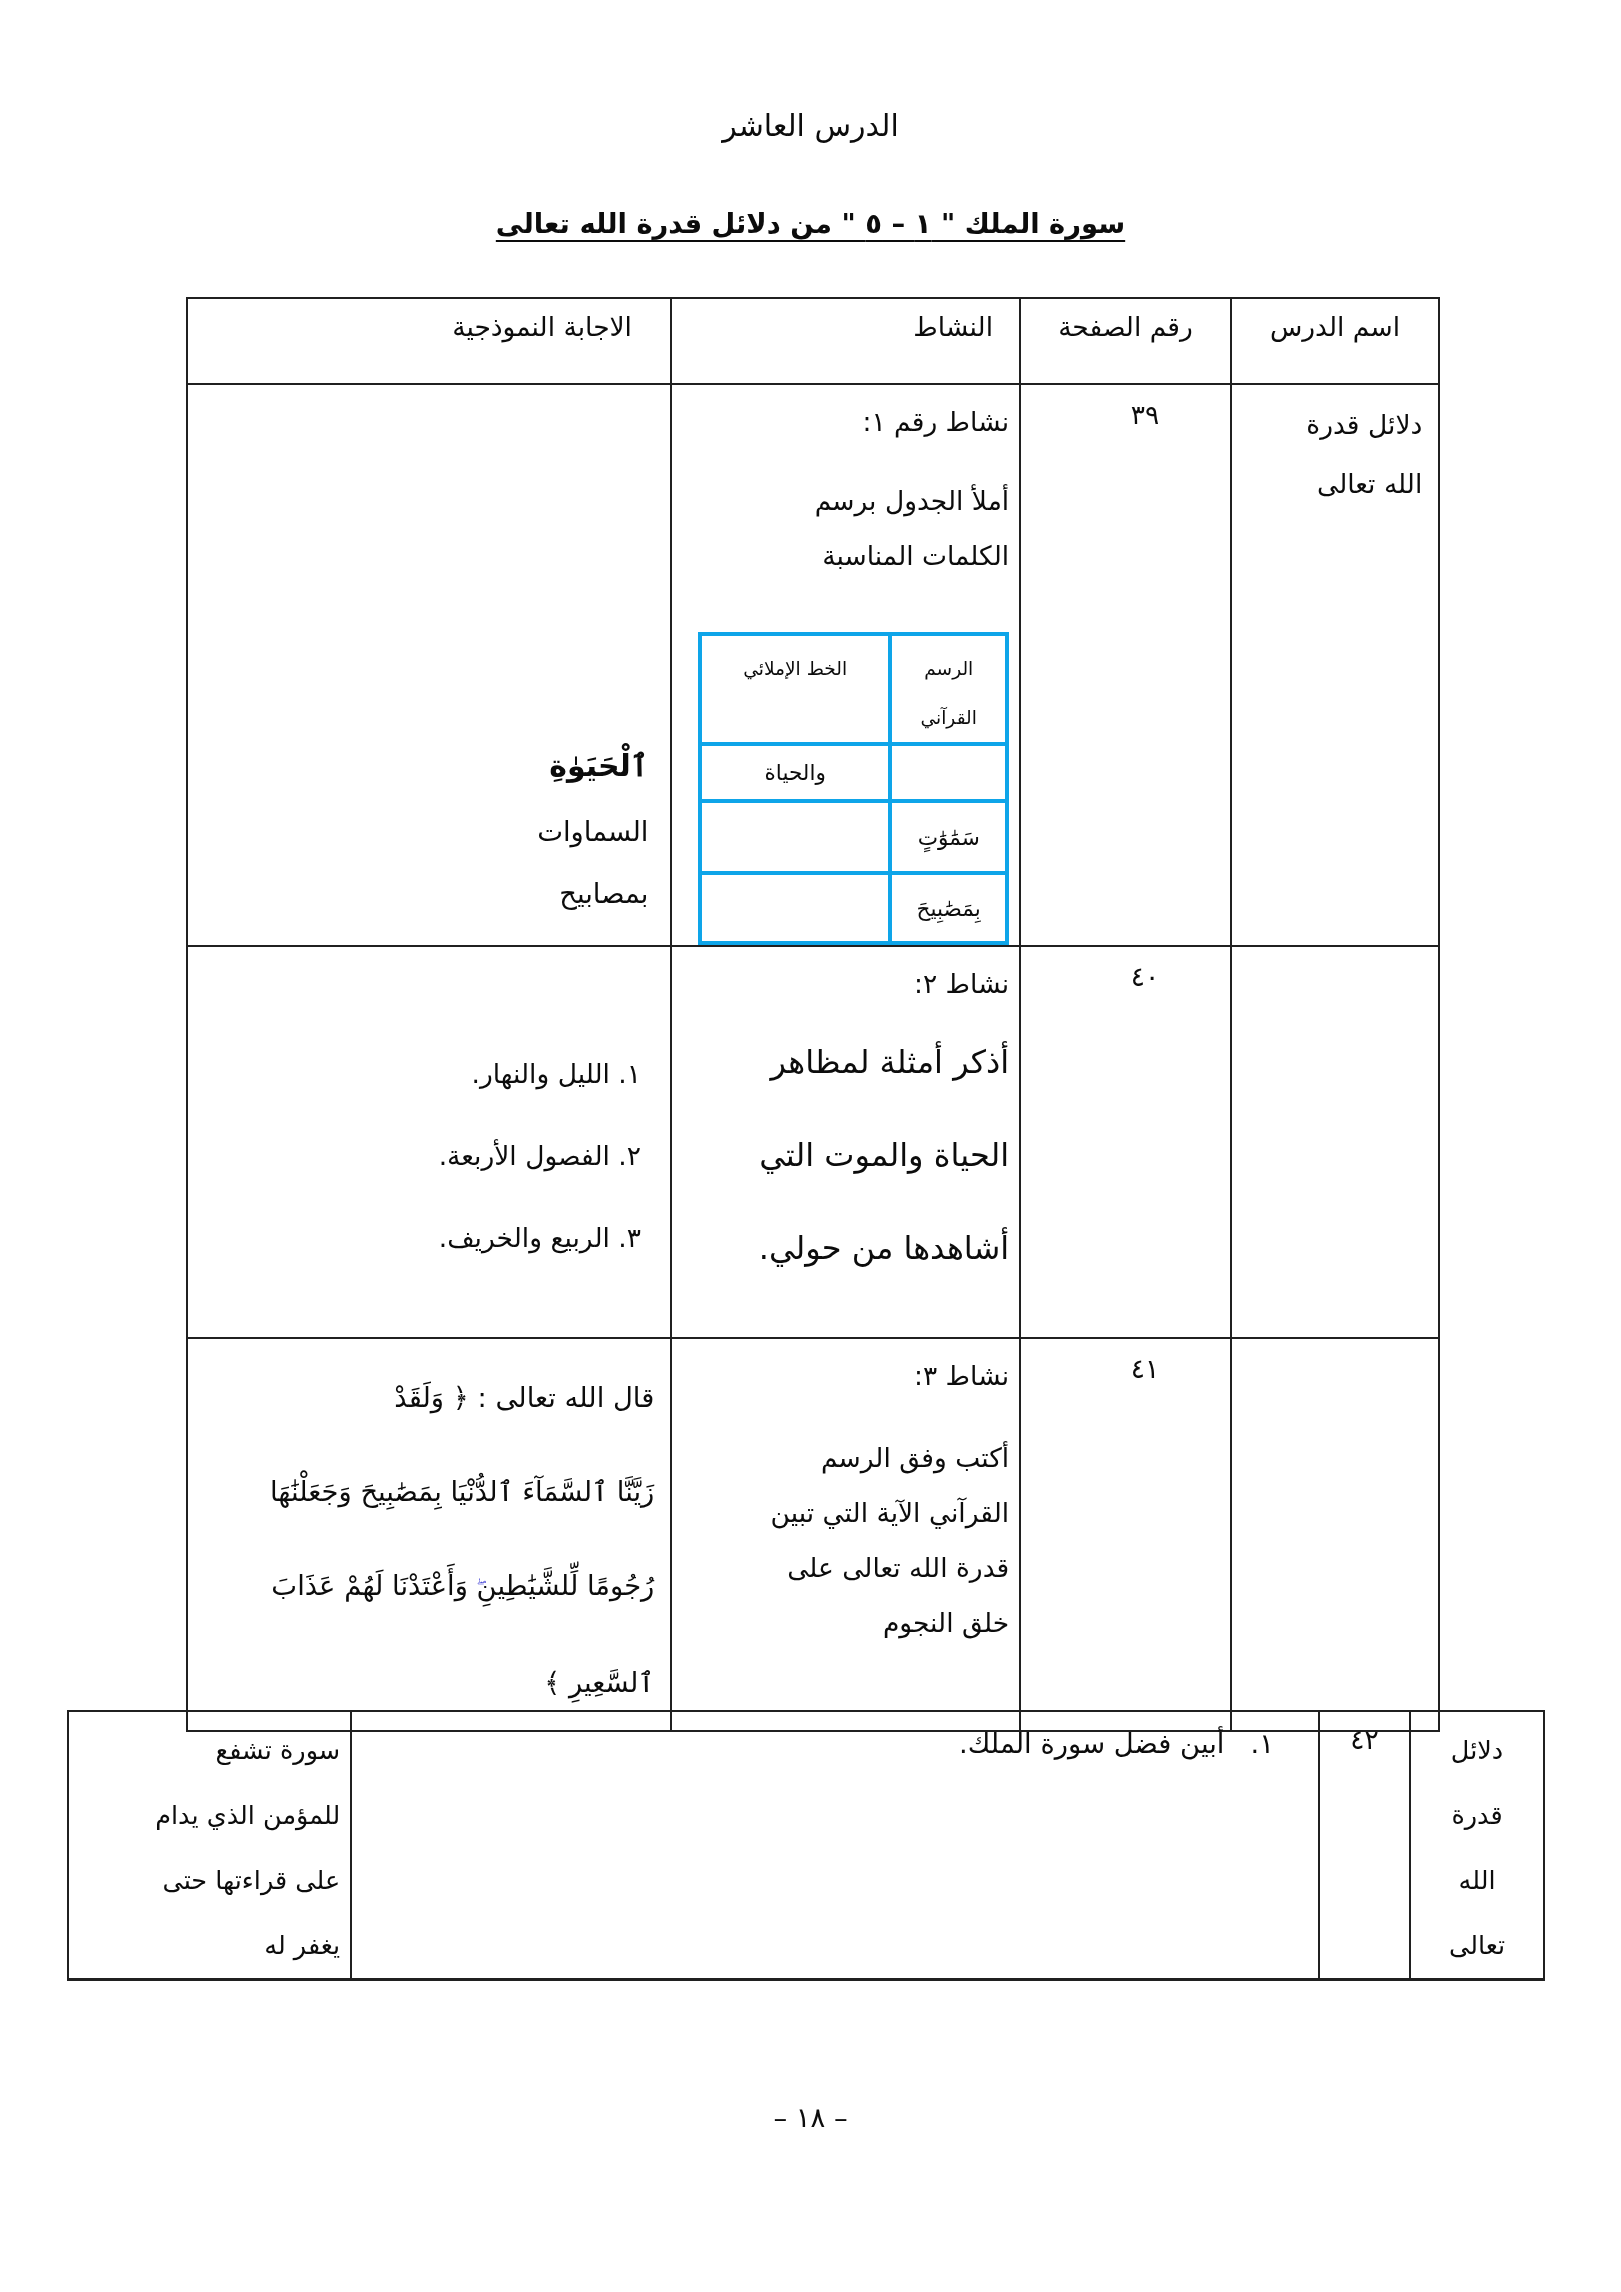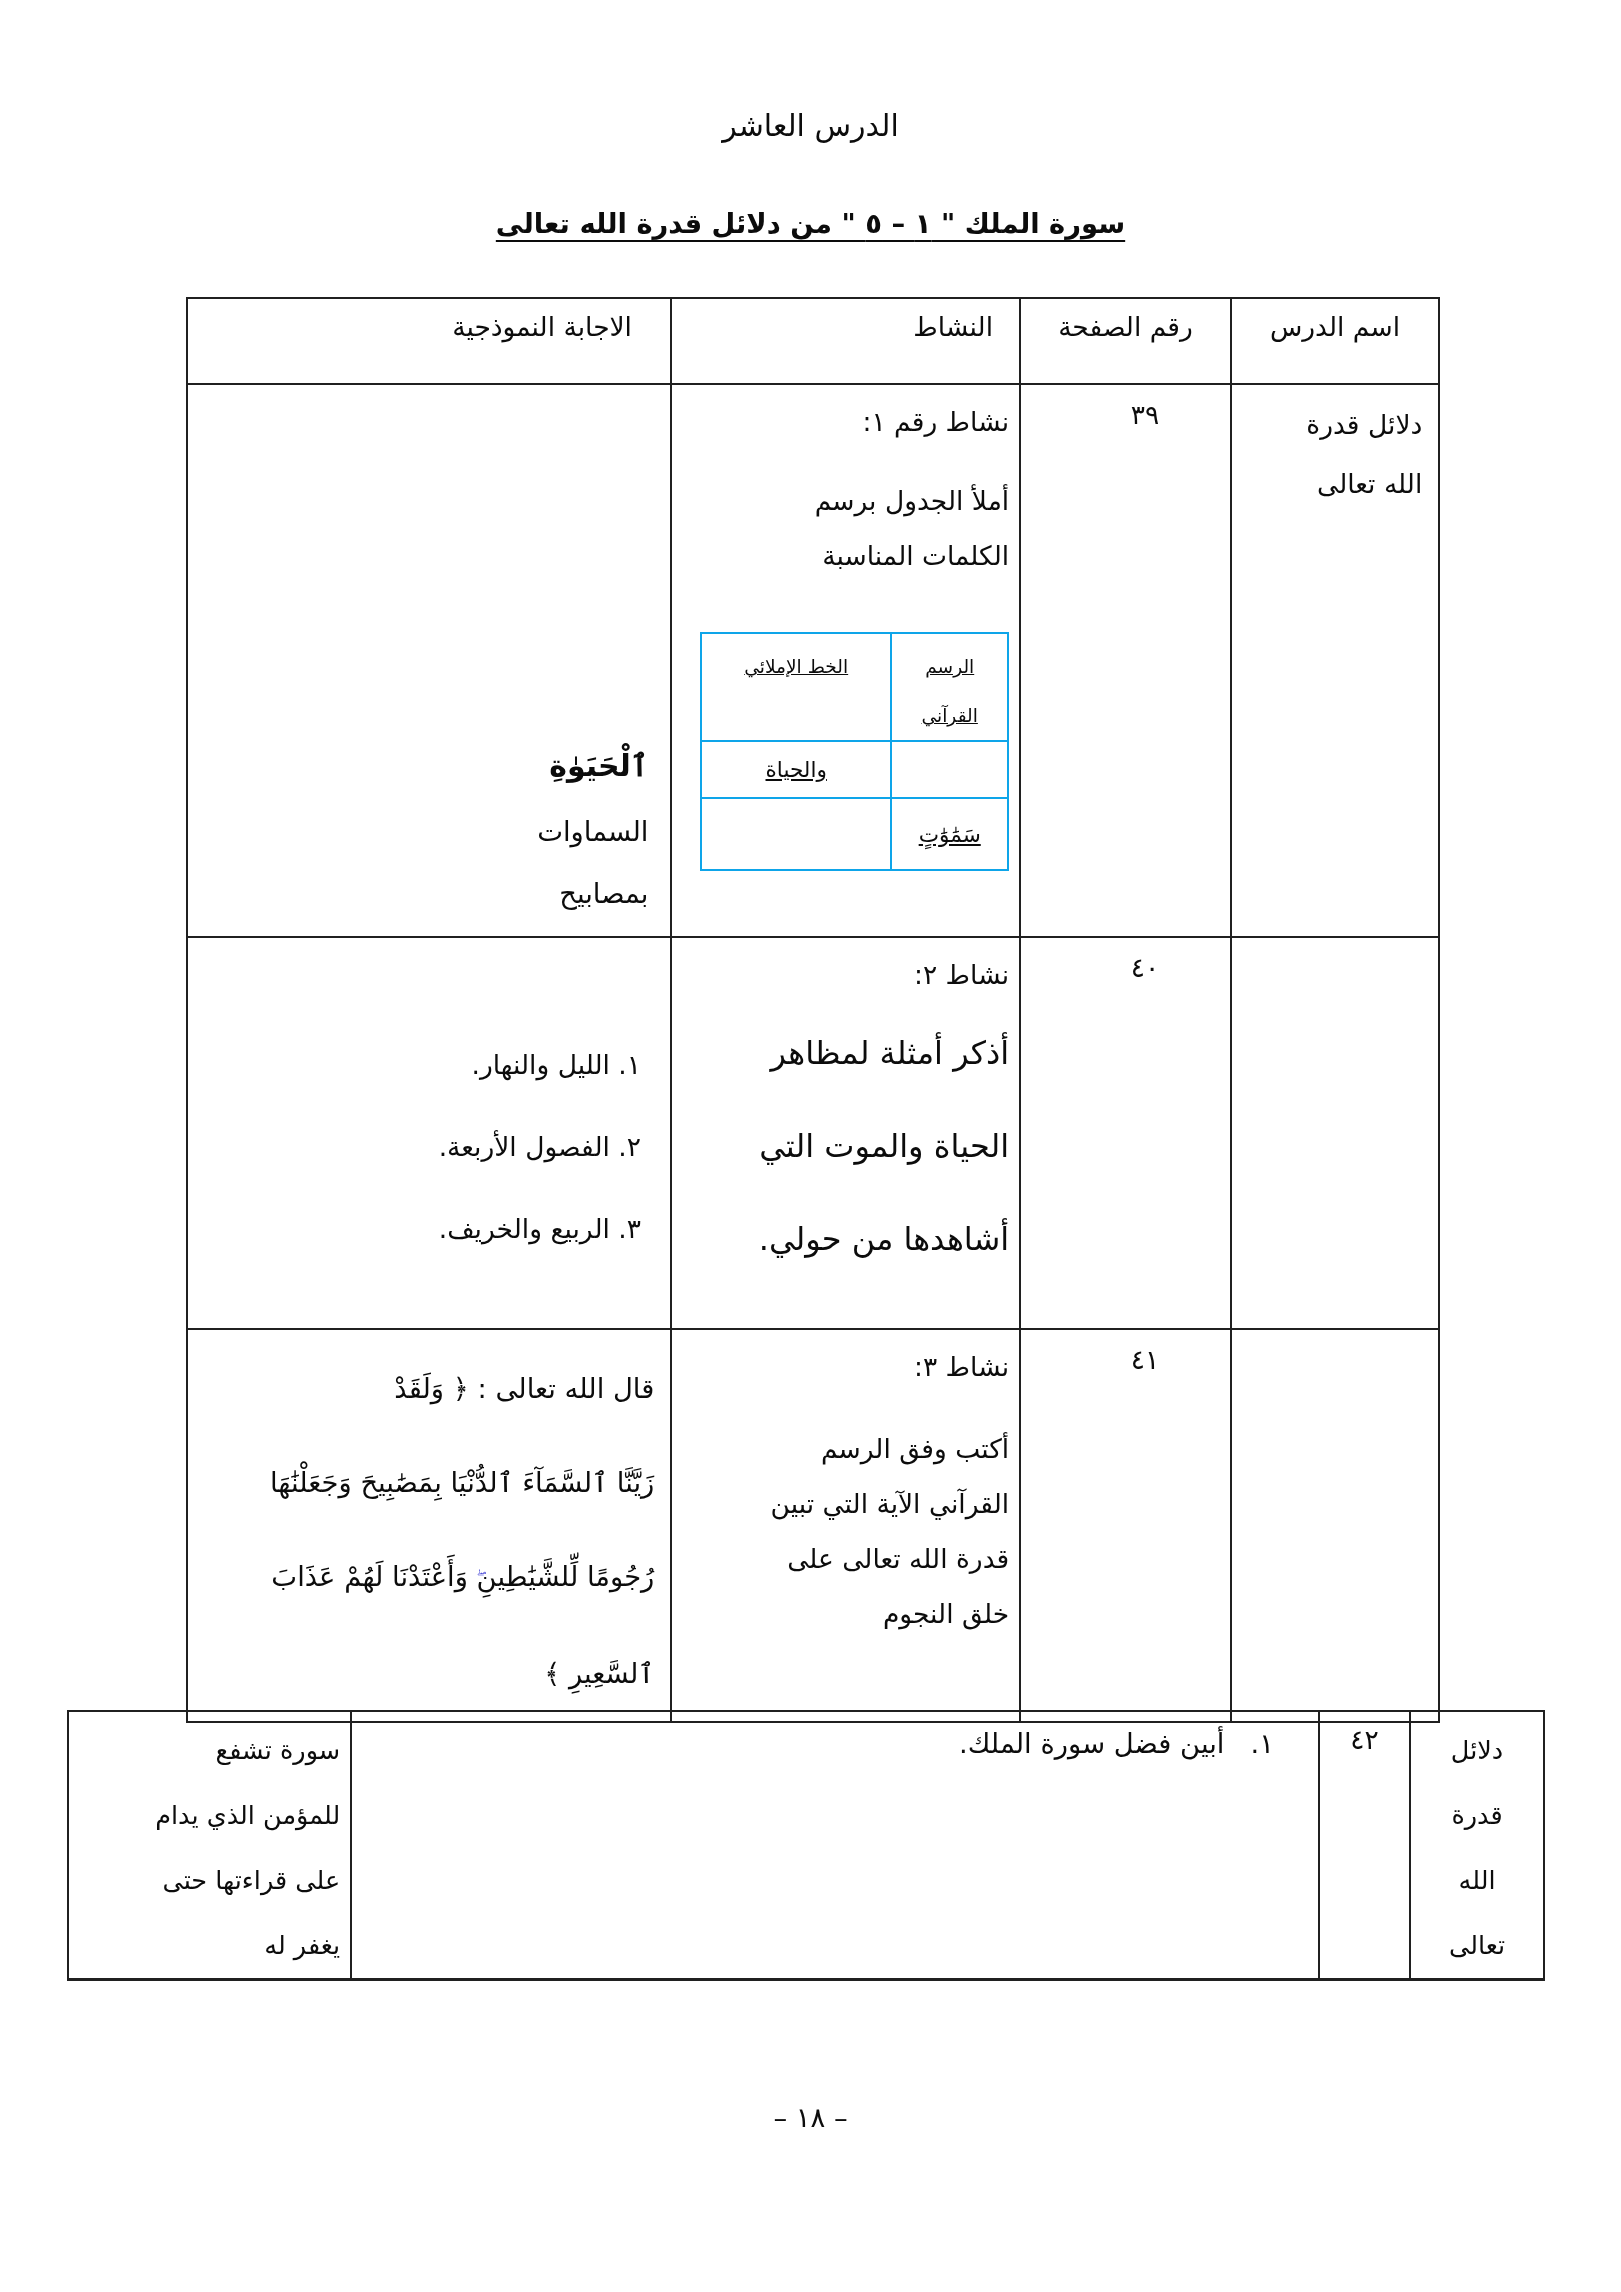--- a/index.html
+++ b/index.html
@@ -36,21 +36,21 @@
   .cell-lesson { font-size:26.5px; text-align:right; padding:9.8px 15.7px 0 0; line-height:59px; white-space:pre-line; }
   .cell-page   { font-size:26.5px; text-align:center; padding-top:14px; padding-left:39px; }
 
   .cell-act { padding:9.8px 9.8px 0 7.8px; text-align:right; }
   .act-t { font-size:26.5px; line-height:54px; }
   .act-b { font-size:26.5px; line-height:55px; white-space:pre-line; margin-top:24.5px; }
   .tr-row2 .act-b { font-size:32px; line-height:93px; margin-top:4.9px; }
   .tr-row3 .act-b { margin-top:27.4px; }
 
   .inner { position:static; margin:49px 0 0; width:307px; border:2px solid #202020; }
-  .inner th, .inner td { border:2px solid #0ea5e9; overflow:hidden;text-decoration:underline; }
+  .inner th, .inner td { border:4px solid #0ea5e9; overflow:hidden; }
   .inner th { font-weight:normal; font-size:18.6px; text-align:center; vertical-align:top;
               padding-top:7.8px; line-height:49px; white-space:pre-line; }
   .inner td { font-size:21.6px; text-align:center; vertical-align:middle; }
   .itr-h  { height:108px; }
   .itr-1  { height:57px; }
   .itr-2  { height:72px; }
   .itr-3  { height:70px; }
 
   .cell-ans  { text-align:right; }
   .ans1 { padding:345px 21.6px 0 0; }
@@ -114,20 +114,24 @@
           <th>الخط الإملائي</th>
         </tr>
         <tr class="itr-1">
           <td></td>
           <td>والحياة</td>
         </tr>
         <tr class="itr-2">
           <td>سَمَٰوَٰتٍ</td>
           <td></td>
         </tr>
+        <tr class="itr-3">
+          <td>بِمَصَٰبِيحَ</td>
+          <td></td>
+        </tr>
       </tbody>
           </table>
     </td>
     <td class="cell-ans ans1">
       <div class="quran-bold">ٱلْحَيَوٰةِ</div>
       <div class="plain">السماوات</div>
       <div class="plain">بمصابيح</div>
     </td>
   </tr>
 

